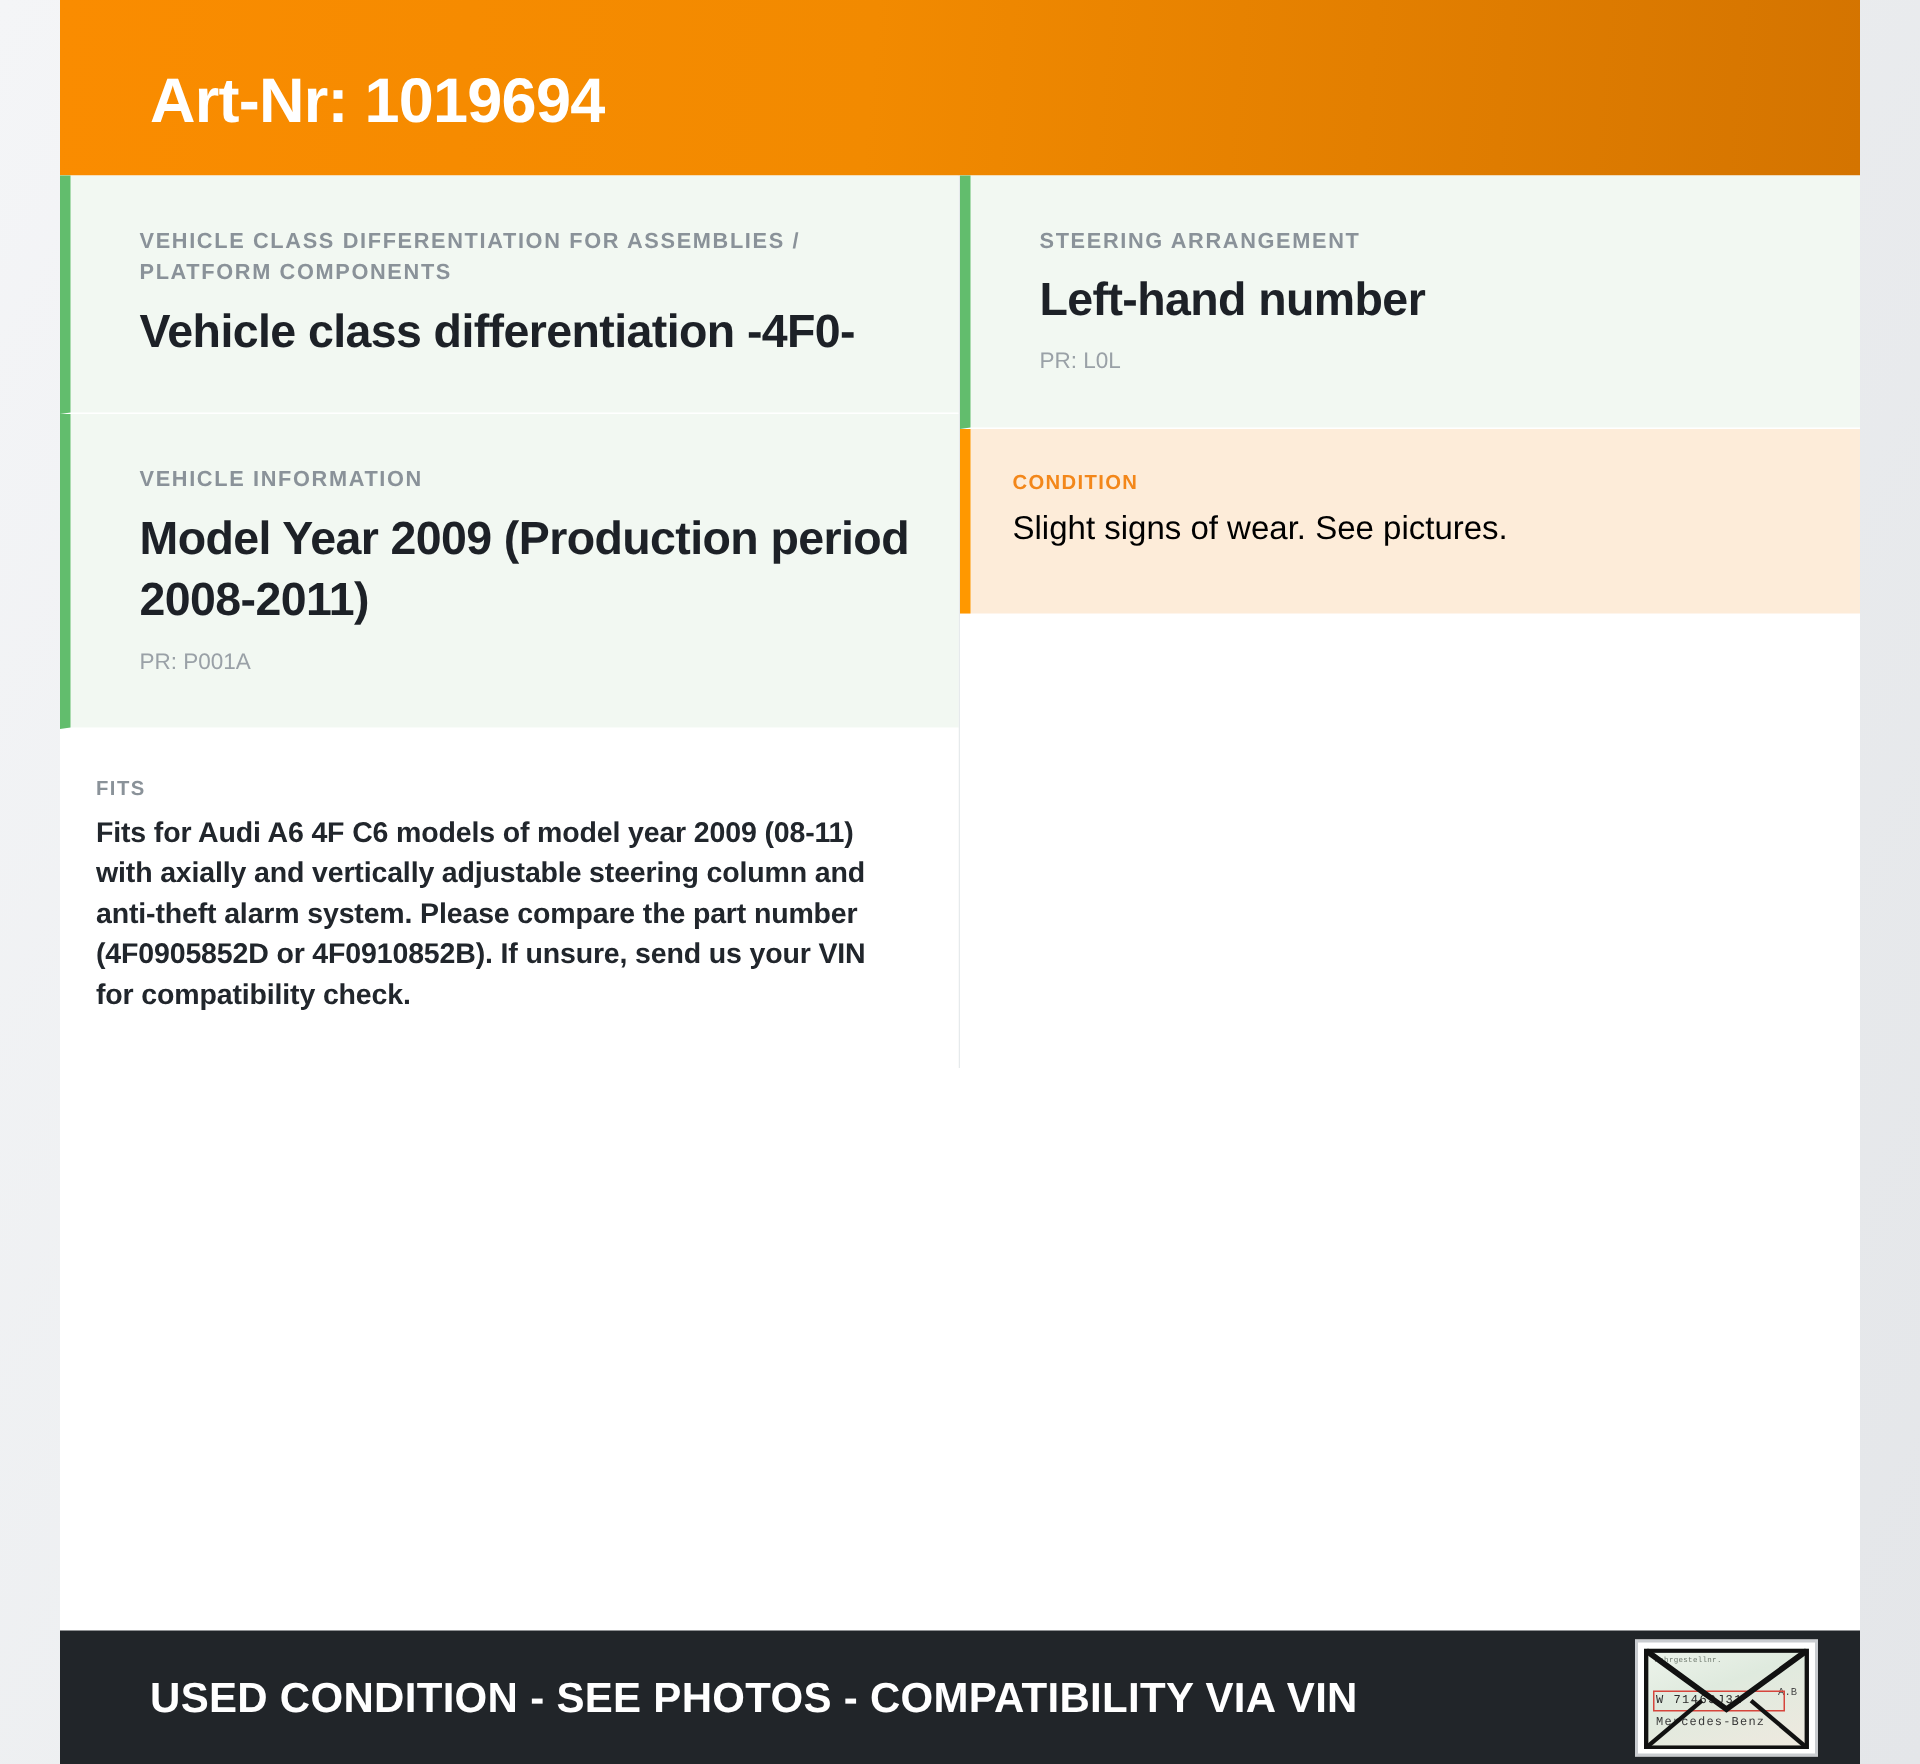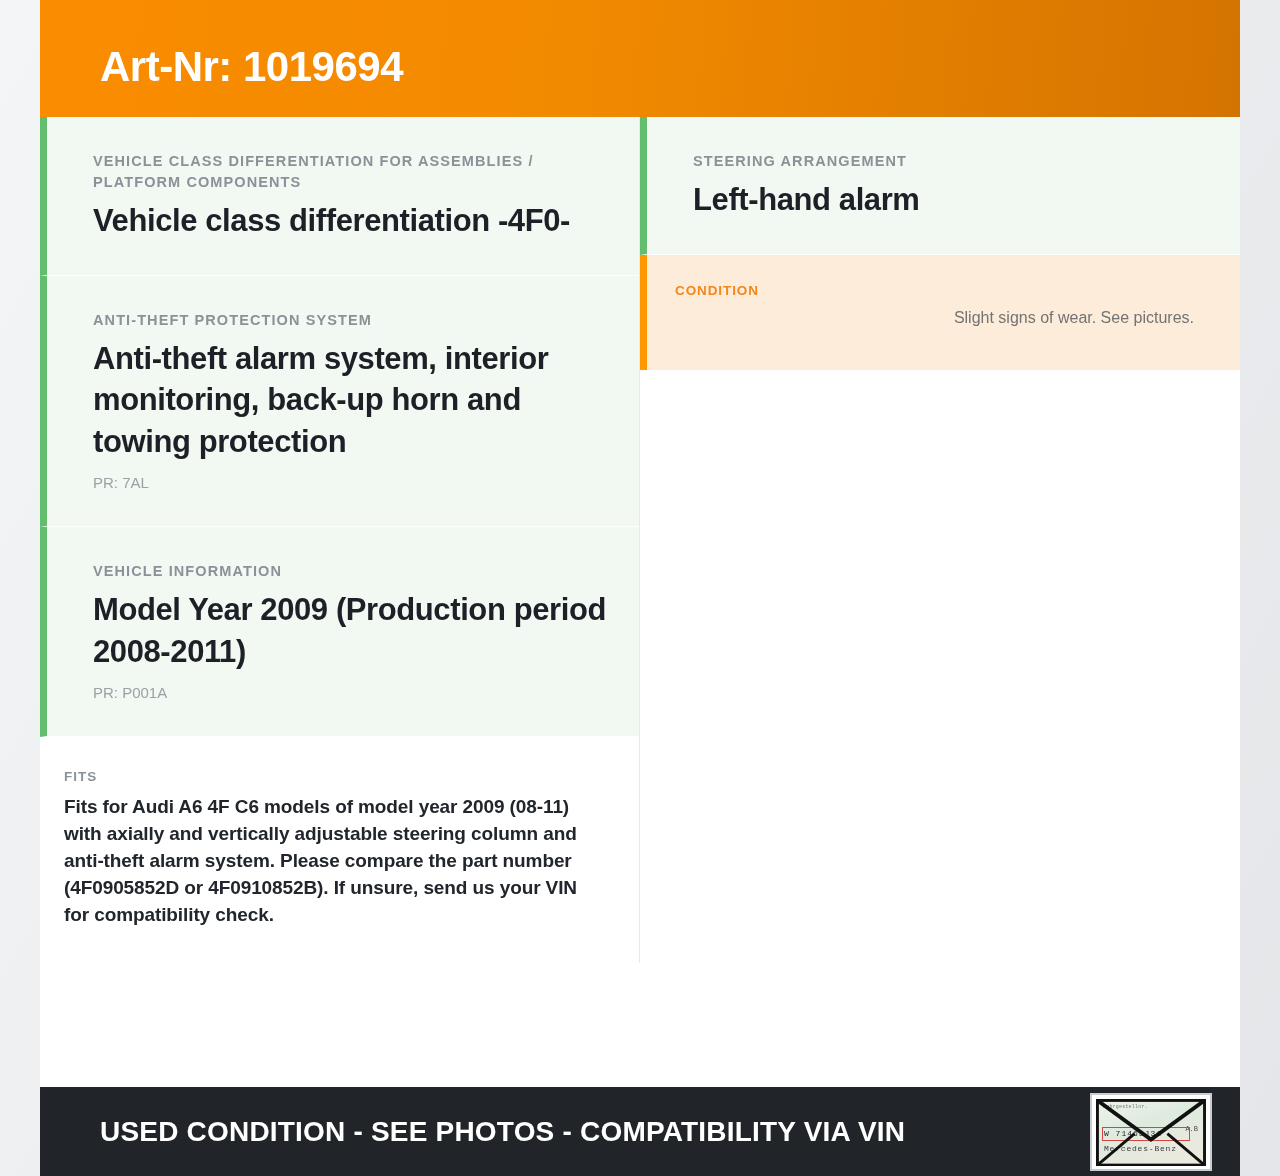--- a/index.html
+++ b/index.html
@@ -107,25 +107,24 @@
     letter-spacing: -0.4px;
   }
   .spec-pr {
     margin-top: 11px;
     font-size: 15px;
     color: #9aa1a7;
     line-height: 1.3;
   }
 
   .condition-text {
-    font-size: 16px;
-    color: #737373;
+    font-size: 22px;
+    color: #000000;
     line-height: 1.35;
     font-weight: normal;
-    text-align: right;
   }
 
   .fits-text {
     font-size: 19px;
     color: #21262c;
     line-height: 1.42;
     font-weight: bold;
     letter-spacing: -0.1px;
   }
 
@@ -222,45 +221,41 @@
 
   <div class="spec-grid">
 
     <div class="col col-left">
 
       <div class="spec-card">
         <div class="spec-label">Vehicle class differentiation for assemblies / platform components</div>
         <div class="spec-value">Vehicle class differentiation -4F0-</div>
       </div>
 
-      <div class="spec-card">
-        <div class="spec-label">Anti-theft protection system</div>
-        <div class="spec-value">Anti-theft alarm system, interior monitoring, back-up horn and towing protection</div>
-        <div class="spec-pr">PR: 7AL</div>
-      </div>
 
       <div class="spec-card">
         <div class="spec-label">Vehicle information</div>
         <div class="spec-value">Model Year 2009 (Production period 2008-2011)</div>
         <div class="spec-pr">PR: P001A</div>
       </div>
 
       <div class="spec-card plain">
         <div class="spec-label">Fits</div>
         <div class="fits-text">Fits for Audi A6 4F C6 models of model year 2009 (08-11) with axially and vertically adjustable steering column and anti-theft alarm system. Please compare the part number (4F0905852D or 4F0910852B). If unsure, send us your VIN for compatibility check.</div>
       </div>
 
     </div>
 
     <div class="col col-right">
 
 
       <div class="spec-card">
         <div class="spec-label">Steering arrangement</div>
-        <div class="spec-value">Left-hand alarm</div>
+        <div class="spec-value">Left-hand number</div>
+        <div class="spec-pr">PR: L0L</div>
       </div>
 
       <div class="spec-card condition">
         <div class="spec-label">Condition</div>
         <div class="condition-text">Slight signs of wear. See pictures.</div>
       </div>
 
     </div>
 
   </div>

